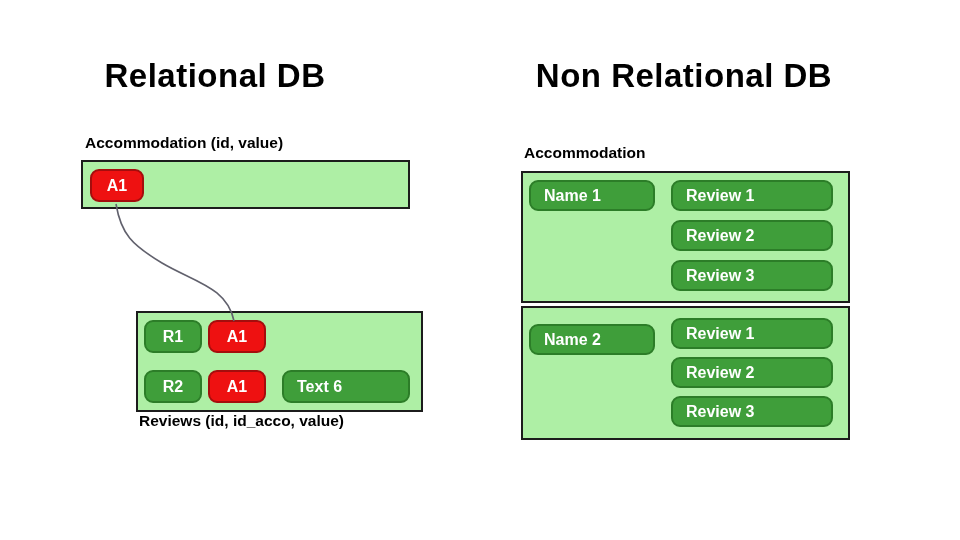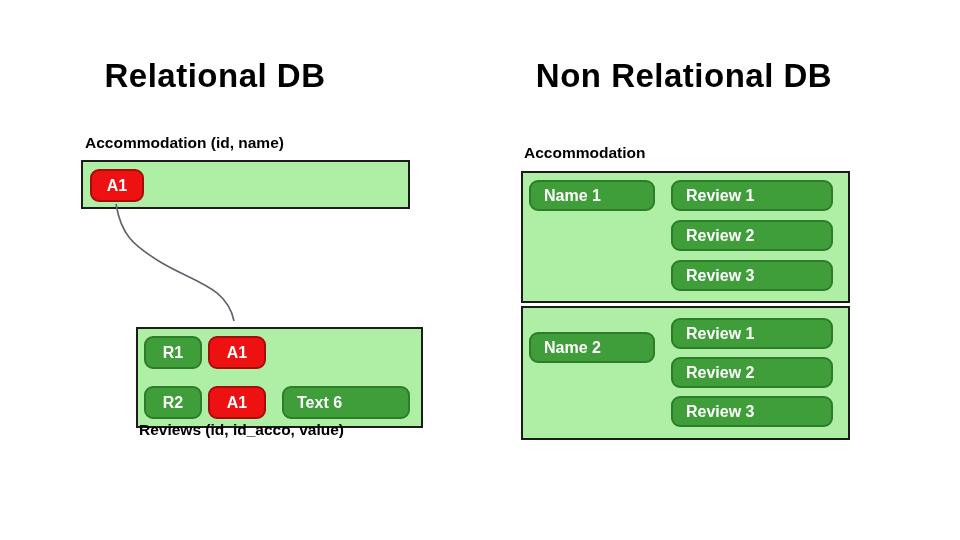--- a/index.html
+++ b/index.html
@@ -20,29 +20,29 @@
     text-align:center; white-space:nowrap; letter-spacing:0.5px;
   }
   .title.left{left:65px; top:57px; width:300px;}
   .title.right{left:534px; top:57px; width:300px;}
 
   .tbl-label{
     position:absolute; font-size:15.5px; font-weight:bold; color:#000;
     white-space:nowrap;
   }
   .label-accom{left:85px; top:134px;}
-  .label-reviews{left:139px; top:421px;}
+  .label-reviews{left:139px; top:412px;}
   .label-collection{left:524px; top:144px;}
 
   .box{
     position:absolute; background:var(--green_light);
     border:2px solid var(--box_border);
   }
   .box-accom{left:81px; top:160px; width:329px; height:49px;}
-  .box-reviews{left:136px; top:327px; width:287px; height:101px;}
+  .box-reviews{left:136px; top:311px; width:287px; height:101px;}
   .card-doc1{left:521px; top:171px; width:329px; height:132px;text-align:right;}
   .card-doc2{left:521px; top:306px; width:329px; height:134px;}
 
   .pill{
     position:absolute; height:33px; border-radius:9px;
     display:flex; align-items:center;
     font-size:16px; font-weight:bold; color:#fff; white-space:nowrap;
   }
   .pill.green{background:var(--green_dark); border:2px solid var(--green_border);}
   .pill.red{background:var(--red); border:2px solid var(--red_border);}
@@ -57,33 +57,33 @@
   .p-r-id{left:6px; width:58px;}
   .p-r-fk{left:70px; width:58px;}
   .p-r-val{left:144px; width:128px;}
   .row1{top:7px;}
   .row2{top:57px;}
 
   
   .p-docname{left:6px; width:126px; height:31px;}
   .p-review{left:148px; width:162px; height:31px;}
   .rv1{top:7px;} .rv2{top:47px;} .rv3{top:87px;}
-  .nm2{top:24px;} .rv1b{top:10px;} .rv2b{top:49px;} .rv3b{top:88px;}
+  .nm2{top:16px;} .rv1b{top:10px;} .rv2b{top:49px;} .rv3b{top:88px;}
 
   .connector{position:absolute; left:0; top:0; width:960px; height:540px; pointer-events:none;}
 </style>
 </head>
 <body>
 
 <div class="slide">
 
   <section>
     <h1 class="title left">Relational DB</h1>
 
-    <div class="tbl-label label-accom">Accommodation (id, name)</div>
+    <div class="tbl-label label-accom">Accommodation (id, value)</div>
 
     <div class="box box-accom">
       <div class="pill red center p-a1">A1</div>
     </div>
 
     <div class="box box-reviews">
       <div class="pill green center p-r-id row1">R1</div>
       <div class="pill red center p-r-fk row1">A1</div>
 
       <div class="pill green center p-r-id row2">R2</div>

